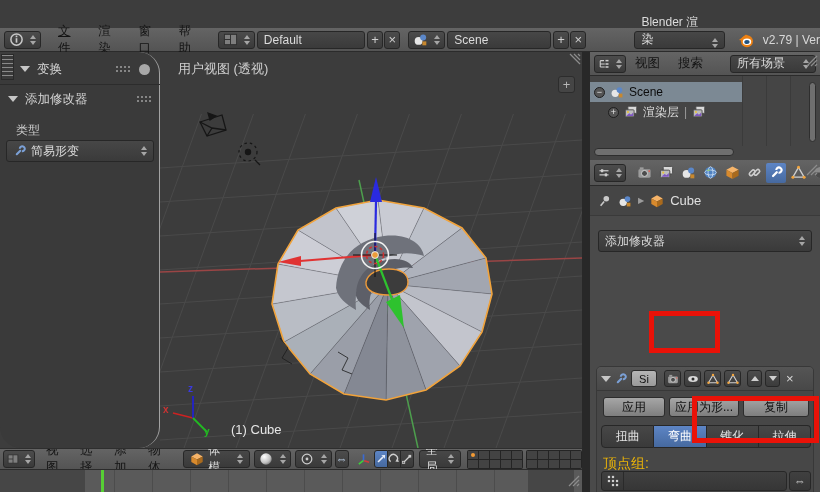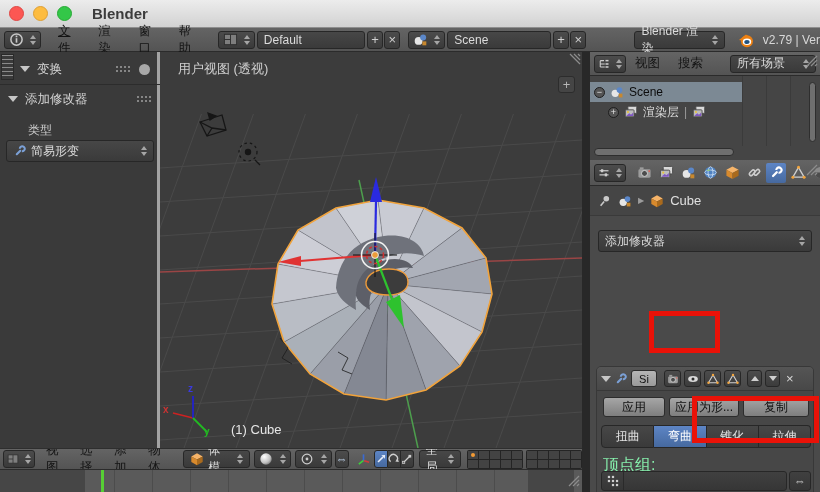--- a/index.html
+++ b/index.html
@@ -34,21 +34,21 @@
   .seg.active{background:linear-gradient(#5d85c5,#46699f);color:#fff;}
   .dots{width:15px;height:7px;position:relative;opacity:.8;}
   .dots::before{content:"";position:absolute;width:2px;height:2px;background:#9a9a9a;box-shadow:4px 0 #9a9a9a,8px 0 #9a9a9a,12px 0 #9a9a9a,0 4px #9a9a9a,4px 4px #9a9a9a,8px 4px #9a9a9a,12px 4px #9a9a9a;}
   .caret{width:0;height:0;border-left:5px solid transparent;border-right:5px solid transparent;border-top:6px solid #c6c6c6;}
   .ic{width:15px;height:15px;flex:none;}
   .ic14{width:14px;height:14px;flex:none;}
   .ic12{width:12px;height:12px;flex:none;}
   .grip{position:absolute;width:14px;height:14px;}
 
   
-  .toolshelf{left:0;top:52px;width:160px;height:396px;background:#3a3a3a;border-right:3px solid #a3a3a3;}
+  .toolshelf{left:0;top:52px;width:160px;height:396px;background:#3a3a3a;border-right:1px solid #a3a3a3;border-radius:21px;}
   .tslabel{color:#d6d6d6;font-size:12.5px;}
   .gripstack{left:1px;top:2px;width:13px;height:26px;background:repeating-linear-gradient(#8a8a8a 0 1px,#3a3a3a 1px 4px);border:1px solid #2a2a2a;}
 
   
   .viewport{left:160px;top:52px;width:422px;height:396px;background:#3c3c3c;overflow:hidden;}
   .vlabel{color:#cfcfcf;font-size:13px;}
   .plusbtn{width:17px;height:17px;background:#454545;border:1px solid #2c2c2c;border-radius:3px;color:#b8b8b8;display:flex;align-items:center;justify-content:center;font-size:13px;}
   .axlab{font-size:10px;font-weight:bold;}
 
   
@@ -78,21 +78,21 @@
   .scrollv{position:absolute;width:7px;background:#6f6f6f;border:1px solid #2e2e2e;border-radius:4px;}
 
   .props{position:absolute;left:0;top:108px;width:230px;height:332px;background:#4a4a4a;}
   .tabs{display:flex;gap:2px;align-items:center;}
   .tab{width:20px;height:20px;display:flex;align-items:center;justify-content:center;border-radius:2px;flex:none;}
   .tab.active{background:linear-gradient(#5d85c5,#46699f);}
   .crumb{position:absolute;left:0;top:26px;width:230px;height:30px;background:#454545;border-bottom:1px solid #3a3a3a;display:flex;align-items:center;gap:6px;padding:0 8px;color:#e0e0e0;font-size:13px;}
   .modbox{position:absolute;left:6px;top:206px;width:218px;height:234px;background:#474747;border:1px solid #383838;border-radius:5px 5px 0 0;}
   .modhdr{position:absolute;left:0;top:0;right:0;height:24px;background:linear-gradient(#555,#484848);border-bottom:1px solid #383838;border-radius:4px 4px 0 0;display:flex;align-items:center;gap:3px;padding:0 4px;}
   .namefield{width:26px;height:17px;background:linear-gradient(#b5b5b5,#9a9a9a);border:1px solid #2c2c2c;border-radius:3px;color:#111;font-size:11px;display:flex;align-items:center;justify-content:center;}
-  .mlabel{position:absolute;color:#86efac;font-size:16px;}
+  .mlabel{position:absolute;color:#eab308;font-size:14px;}
   .darkfield{position:absolute;height:20px;background:linear-gradient(#404040,#363636);border:1px solid #272727;border-radius:3px;display:flex;align-items:center;}
   .anno{position:absolute;border:5px solid #ea1208;pointer-events:none;z-index:50;}
 </style>
 </head>
 <body>
 
 <svg width="0" height="0" style="position:absolute">
 <defs>
   <radialGradient id="gBall" cx="35%" cy="30%" r="75%">
         <stop offset="0%" stop-color="#ffffff"></stop>
@@ -231,26 +231,20 @@
   <symbol id="s-material" viewBox="0 0 16 16">
         <circle cx="8" cy="8" r="6" fill="#8a8a8a"></circle>
         <path d="M8 2 A6 6 0 0 1 14 8 L8 8 Z" fill="#cfcfcf"></path>
         <path d="M8 14 A6 6 0 0 1 2 8 L8 8 Z" fill="#4c4c4c"></path>
       </symbol>
 </defs>
 </svg>
 
 <div id="app">
 
-  <div class="r titlebar">
-    <span class="tl red"></span>
-    <span class="tl yel"></span>
-    <span class="tl grn"></span>
-    <span class="wtitle">Blender</span>
-  </div>
 
   <div class="r hdr" style="left:0;top:28px;width:820px;height:24px;">
     <div class="edsel" style="margin-left:4px;">
       <svg class="ic">
           <use href="#s-info"></use>
         </svg>
       <span class="ud">
           <i class="u"></i>
           <i class="d"></i>
         </span>
@@ -280,21 +274,21 @@
       <span class="ud">
           <i class="u"></i>
           <i class="d"></i>
         </span>
     </div>
     <div class="dd" style="width:115px;margin-left:2px;">
       <span>Scene</span>
     </div>
     <div class="sq" style="margin-left:2px;">+</div>
     <div class="sq" style="margin-left:1px;">×</div>
-    <div class="dd" style="width:100px;margin-left:48px;">
+    <div class="dd" style="width:100px;margin-left:48px;align-items:flex-end;">
       <span>Blender 渲染</span>
       <span class="ud">
           <i class="u"></i>
           <i class="d"></i>
         </span>
     </div>
     <svg class="ic" style="width:18px;height:18px;margin-left:12px;">
         <use href="#s-blender"></use>
       </svg>
     <span style="margin-left:8px;color:#d8d8d8;font-size:12px;white-space:nowrap;">v2.79 | Ver</span>
@@ -307,21 +301,21 @@
       <span class="tslabel" style="margin-left:7px;">变换</span>
       <span class="dots" style="margin-left:auto;"></span>
       <span style="width:11px;height:11px;border-radius:50%;background:#a8a8a8;margin-left:8px;margin-right:6px;"></span>
     </div>
     <div class="r" style="left:0;top:32px;width:160px;height:1px;background:#2c2c2c;"></div>
     <div class="r fx" style="left:8px;top:38px;width:146px;height:18px;">
       <span class="caret"></span>
       <span class="tslabel" style="margin-left:7px;">添加修改器</span>
       <span class="dots" style="margin-left:auto;margin-right:2px;"></span>
     </div>
-    <div class="r" style="left:28px;top:70px;color:#cdcdcd;">类型</div>
+    <div class="r" style="left:16px;top:70px;color:#cdcdcd;">类型</div>
     <div class="r dd" style="left:6px;top:88px;width:148px;height:22px;">
       <svg class="ic14" style="color:#7ba0d6;">
           <use href="#s-wrench"></use>
         </svg>
       <span>简易形变</span>
       <span class="ud">
           <i class="u"></i>
           <i class="d"></i>
         </span>
     </div>

